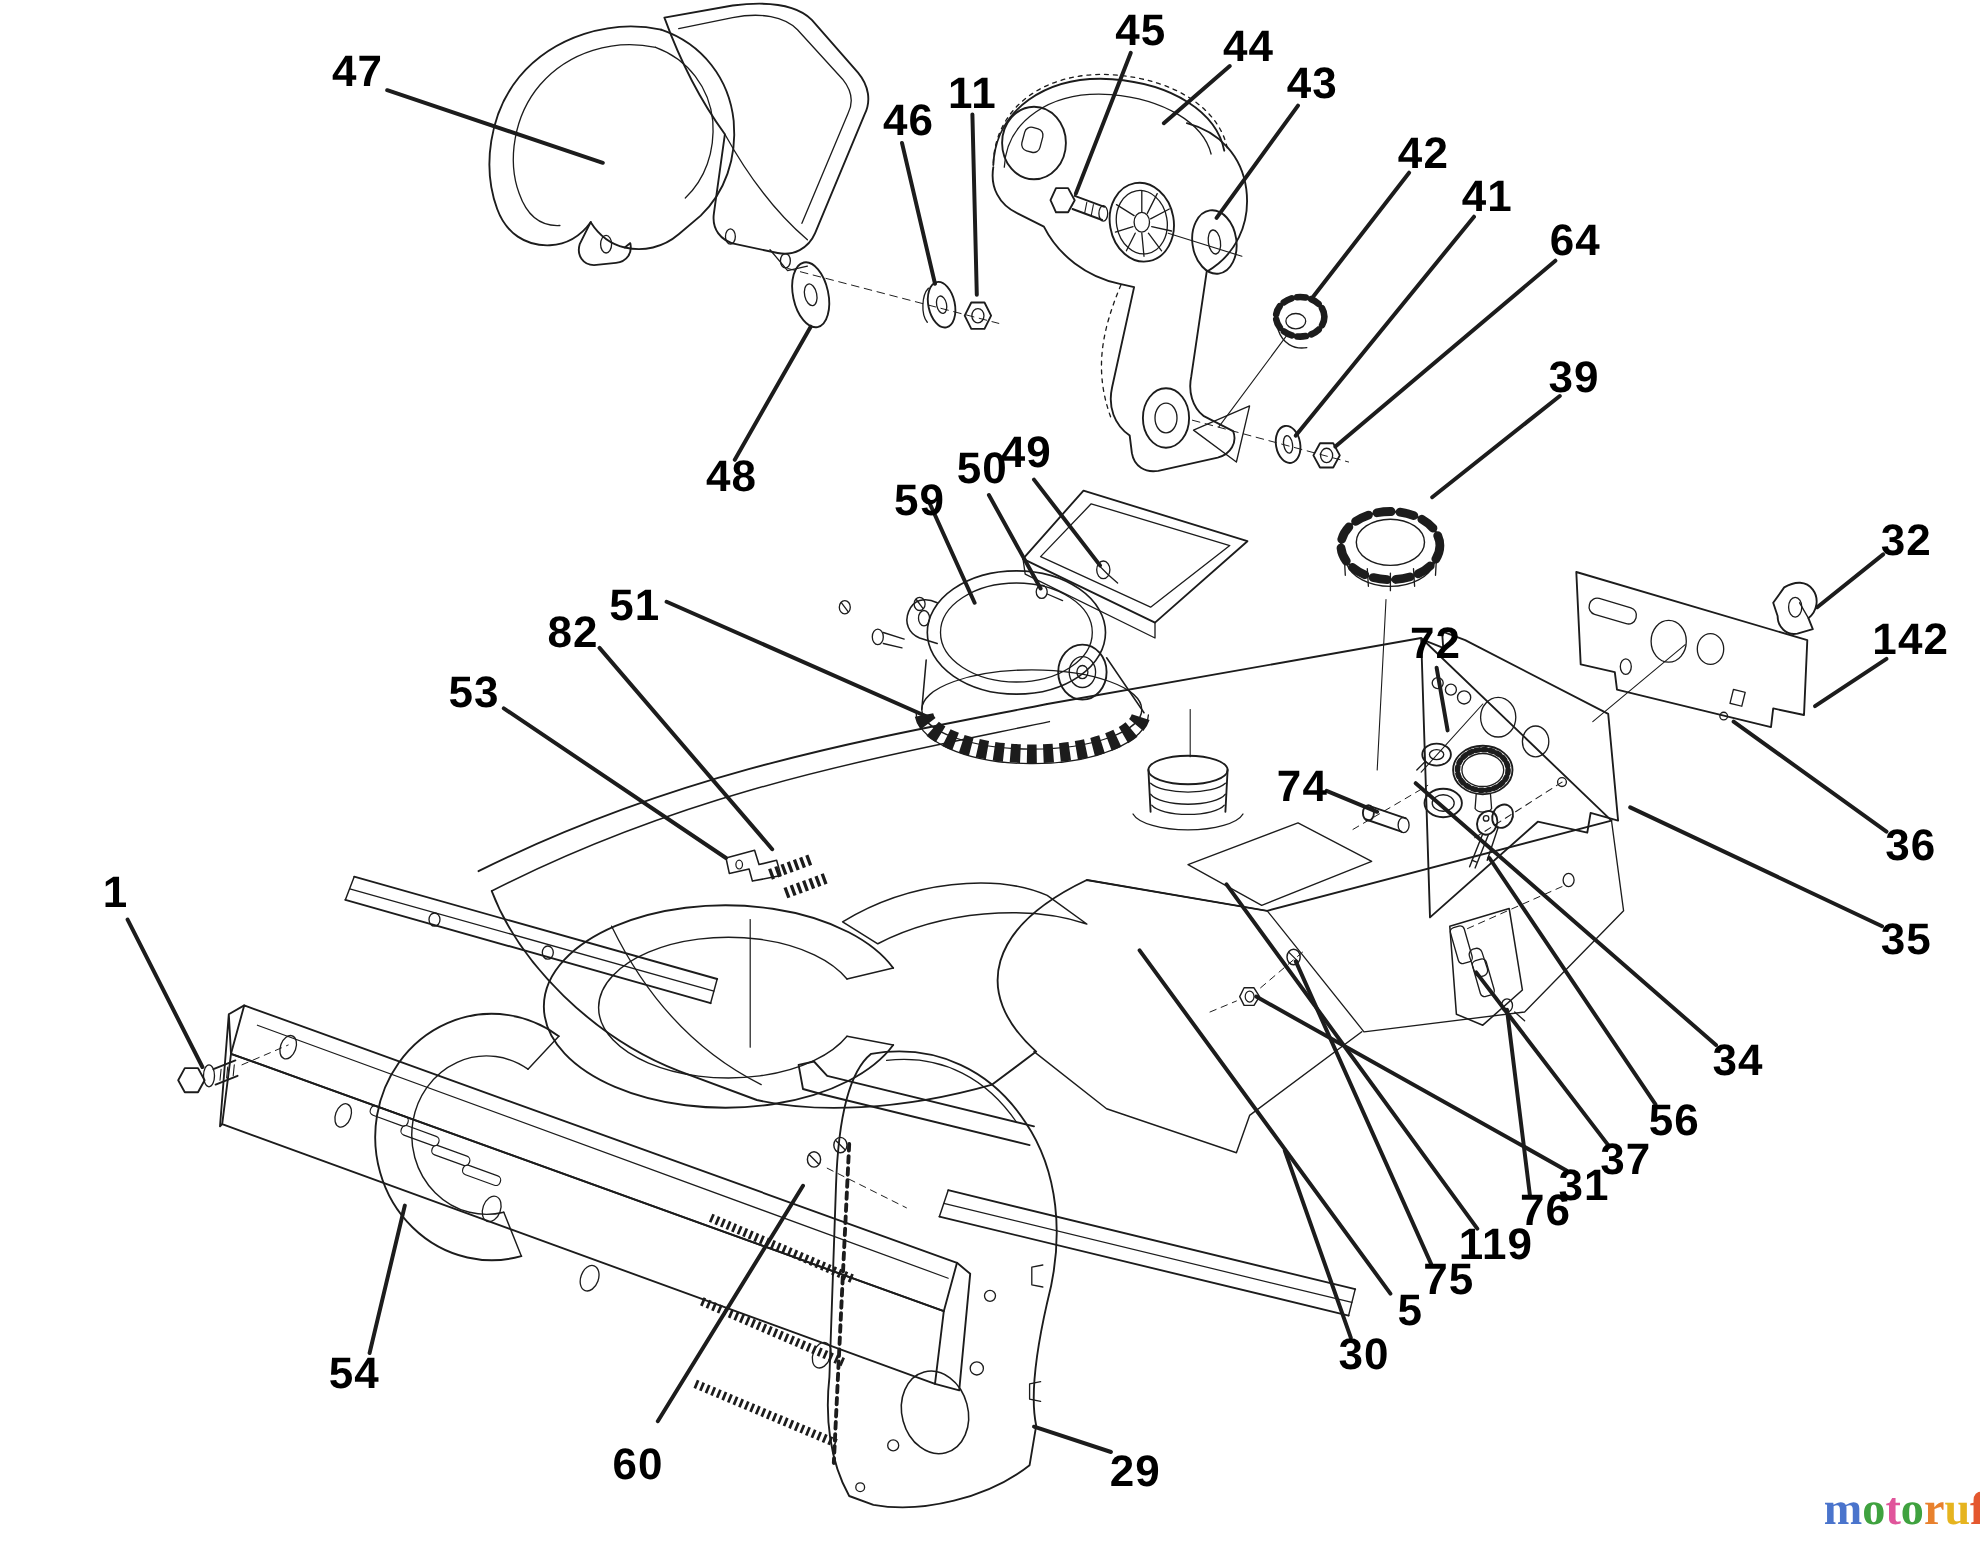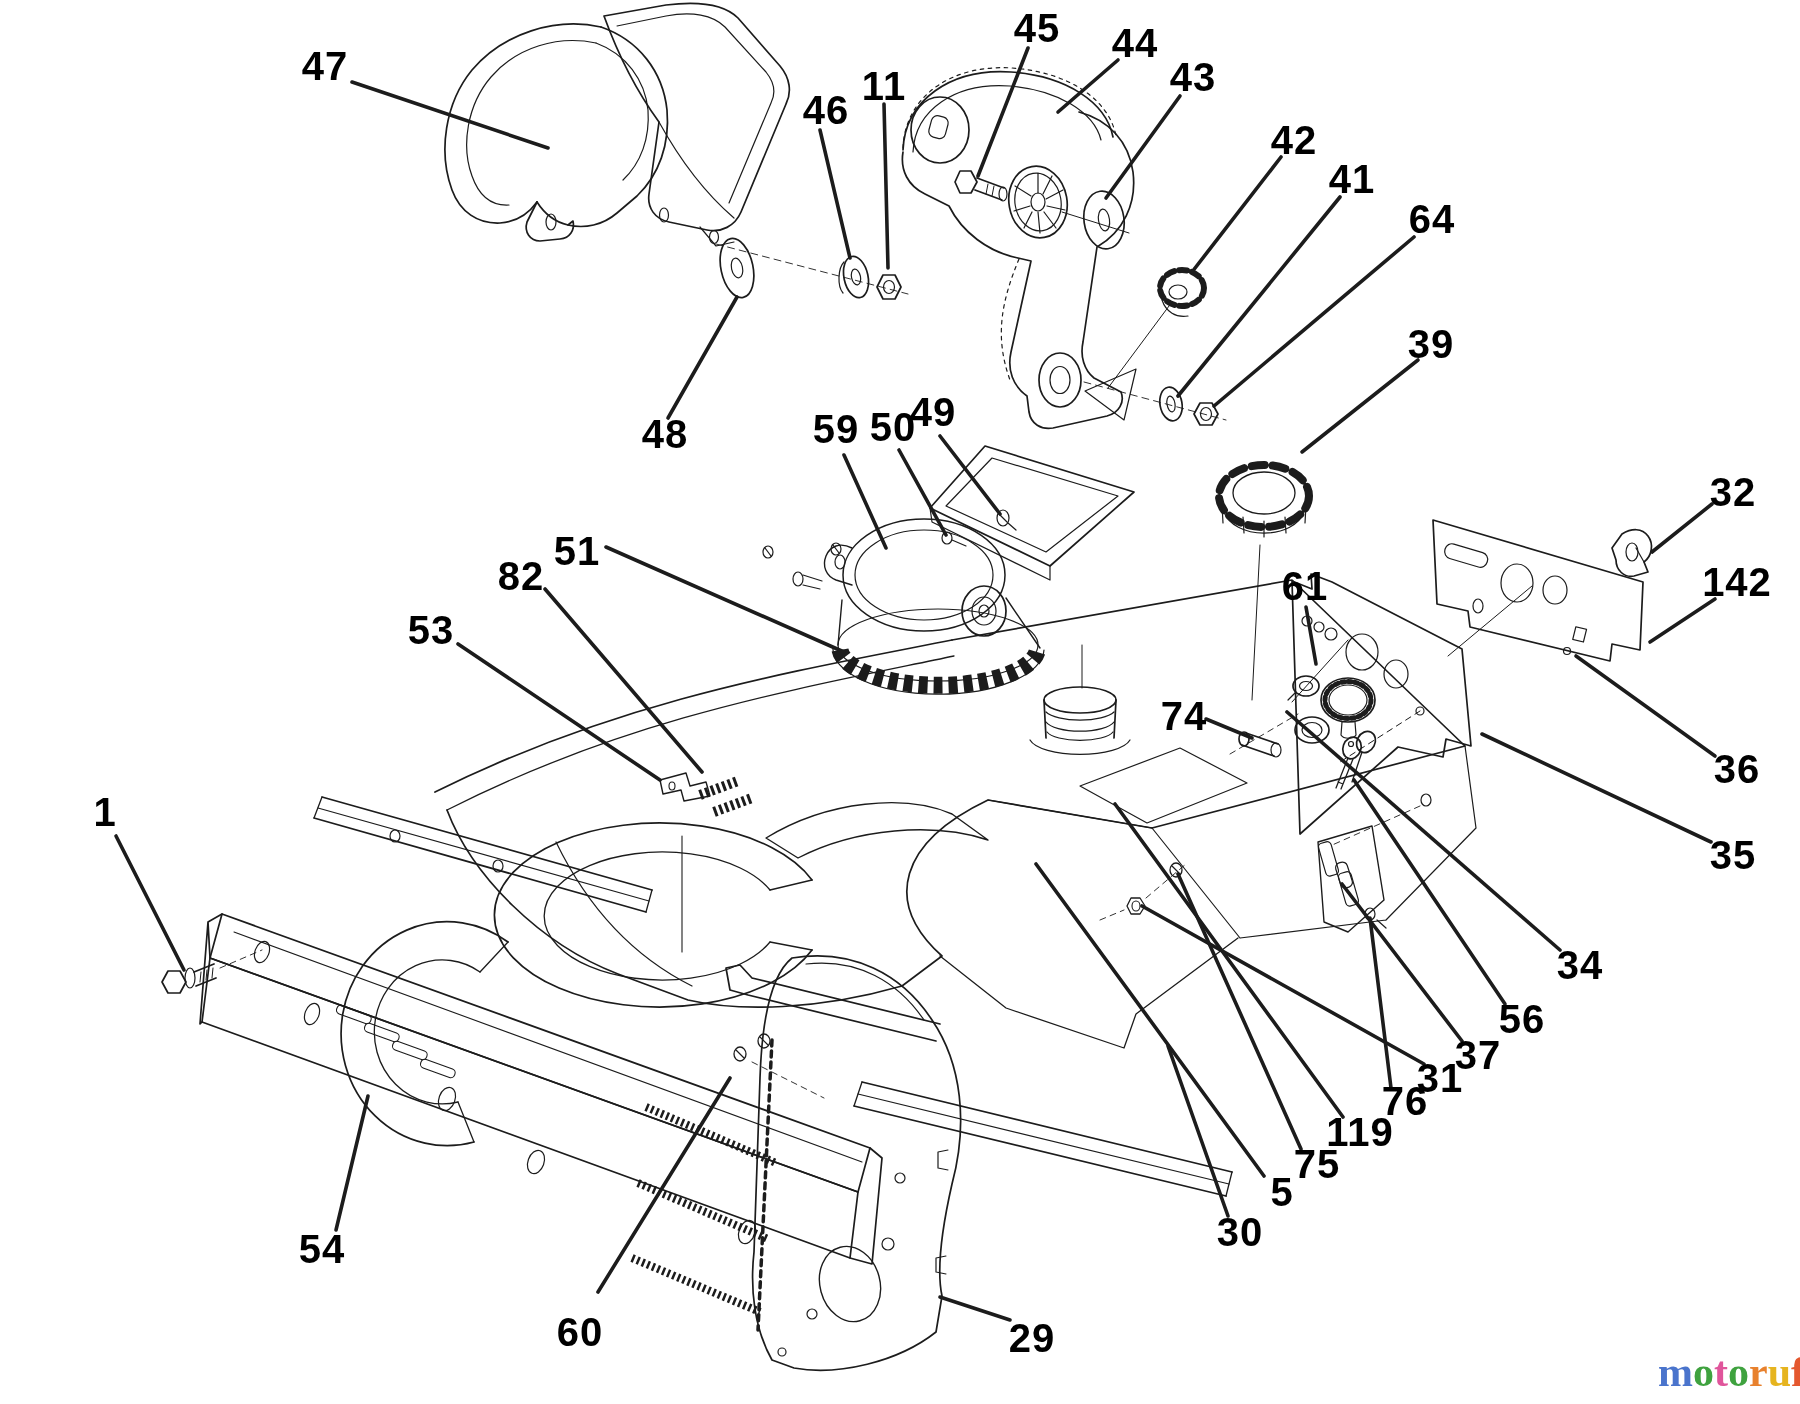--- a/index.html
+++ b/index.html
@@ -355,27 +355,27 @@
 <div class="callout" style="left:1135px;top:43px">44</div>
 <div class="callout" style="left:1193px;top:77px">43</div>
 <div class="callout" style="left:1294px;top:140px">42</div>
 <div class="callout" style="left:1352px;top:179px">41</div>
 <div class="callout" style="left:1432px;top:219px">64</div>
 <div class="callout" style="left:1431px;top:344px">39</div>
 <div class="callout" style="left:1733px;top:492px">32</div>
 <div class="callout" style="left:1737px;top:582px">142</div>
 <div class="callout" style="left:1737px;top:769px">36</div>
 <div class="callout" style="left:1733px;top:855px">35</div>
-<div class="callout" style="left:836px;top:429px">59</div>
+<div class="callout" style="left:836px;top:456px">59</div>
 <div class="callout" style="left:893px;top:427px">50</div>
 <div class="callout" style="left:933px;top:412px">49</div>
 <div class="callout" style="left:577px;top:551px">51</div>
 <div class="callout" style="left:521px;top:576px">82</div>
 <div class="callout" style="left:431px;top:630px">53</div>
-<div class="callout" style="left:1305px;top:586px">61</div>
+<div class="callout" style="left:1305px;top:586px">72</div>
 <div class="callout" style="left:1184px;top:716px">74</div>
 <div class="callout" style="left:1580px;top:965px">34</div>
 <div class="callout" style="left:1522px;top:1019px">56</div>
 <div class="callout" style="left:1478px;top:1055px">37</div>
 <div class="callout" style="left:1440px;top:1078px">31</div>
 <div class="callout" style="left:1405px;top:1101px">76</div>
 <div class="callout" style="left:1360px;top:1132px">119</div>
 <div class="callout" style="left:1317px;top:1164px">75</div>
 <div class="callout" style="left:1282px;top:1192px">5</div>
 <div class="callout" style="left:1240px;top:1232px">30</div>

